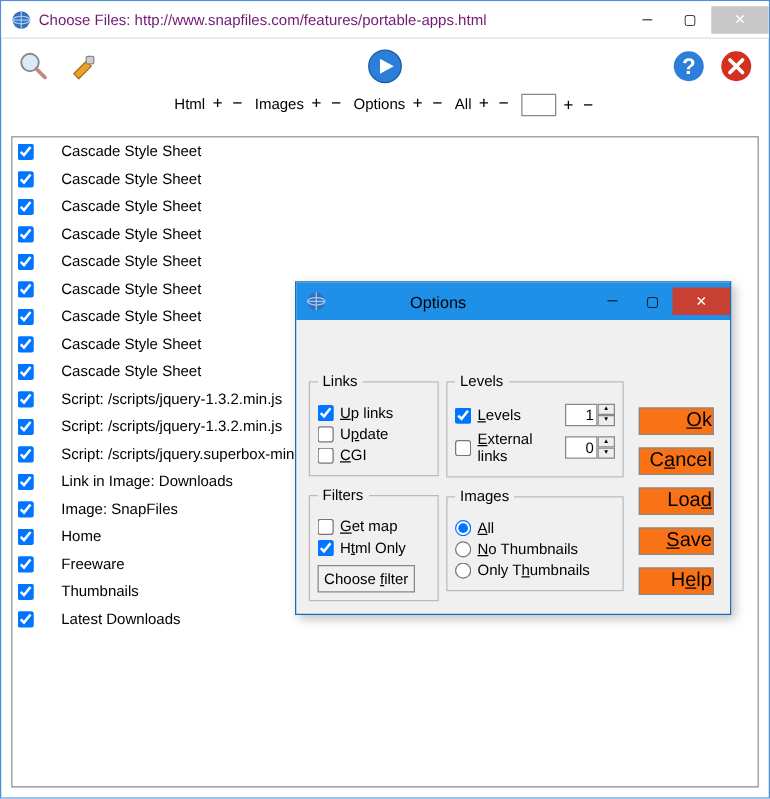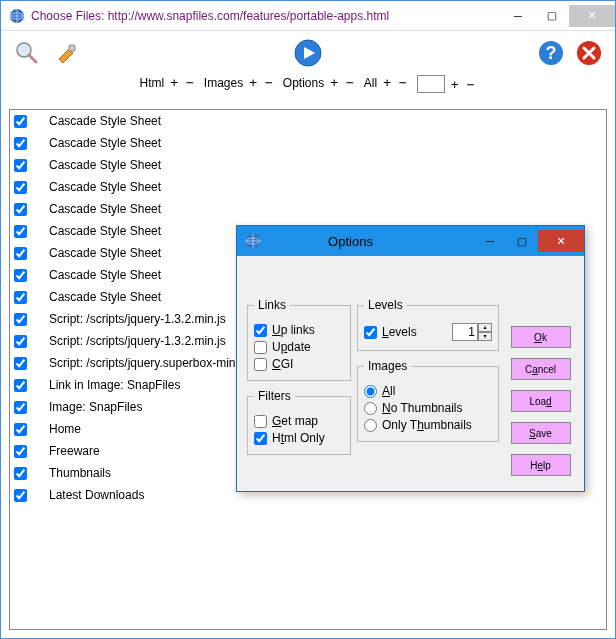--- a/index.html
+++ b/index.html
@@ -56,21 +56,21 @@
 .rad { display: flex; align-items: center; gap: 5px; margin: 3px 0; font-size: 12px; }
 .rad input { width: 13px; height: 13px; }
 
 .spinrow { display: flex; align-items: center; gap: 5px; margin: 3px 0; font-size: 12px; }
 .spinrow .lbl { flex: 1; }
 .spin { display: flex; align-items: center; }
 .spin input { width: 26px; height: 18px; border: 1px solid #888; text-align: right; padding-right: 2px; font-size: 12px; }
 .spin .arrows { display: flex; flex-direction: column; }
 .spin .arrows div { width: 14px; height: 9px; border: 1px solid #888; background: #eee; font-size: 6px; line-height: 7px; text-align: center; }
 
-button.dlgbtn { width: 60px; height: 22px; font-size: 10px; background: #f0abfc; border: 1px solid #888; cursor: pointer; }
+button.dlgbtn { width: 60px; height: 22px; font-size: 16px; background: #f97316; border: 1px solid #888; cursor: pointer; text-align: right; }
 button.dlgbtn u { text-decoration: underline; }
 button.small { width: 78px; height: 22px; font-size: 12px; background: #f0f0f0; border: 1px solid #888; margin-top: 4px; }
 
 .globe-svg { width: 16px; height: 16px; }
 </style>
 </head>
 <body>
 
 <div class="window">
   <div class="titlebar">
@@ -202,21 +202,21 @@
         <div class="row">
           <input type="checkbox" checked="" style="">
           <span>Script: /scripts/jquery-1.3.2.min.js</span>
         </div>
         <div class="row">
           <input type="checkbox" checked="" style="">
           <span>Script: /scripts/jquery.superbox-min</span>
         </div>
         <div class="row">
           <input type="checkbox" checked="" style="">
-          <span>Link in Image: SnapFiles</span>
+          <span>Link in Image: Downloads</span>
         </div>
         <div class="row">
           <input type="checkbox" checked="" style="">
           <span>Image: SnapFiles</span>
         </div>
         <div class="row">
           <input type="checkbox" checked="" style="">
           <span>Home</span>
         </div>
         <div class="row">
@@ -271,36 +271,48 @@
       <fieldset>
         <legend>Filters</legend>
         <div class="chk">
             <input type="checkbox" style="">
             <label><u>G</u>et map</label>
           </div>
         <div class="chk">
             <input type="checkbox" checked="" style="">
             <label>H<u>t</u>ml Only</label>
           </div>
+        <button class="small">Choose <u>f</u>ilter</button>
       </fieldset>
     </div>
     <div class="col2">
       <fieldset>
         <legend>Levels</legend>
         <div class="spinrow">
           <input type="checkbox" checked="" style="">
           <span class="lbl"><u>L</u>evels</span>
           <div class="spin">
               <input value="1" style="">
               <div class="arrows">
                 <div>▴</div>
                 <div>▾</div>
               </div>
             </div>
         </div>
+        <div class="spinrow">
+          <input type="checkbox" style="">
+          <span class="lbl"><u>E</u>xternal links</span>
+          <div class="spin">
+              <input value="0" style="">
+              <div class="arrows">
+                <div>▴</div>
+                <div>▾</div>
+              </div>
+            </div>
+        </div>
       </fieldset>
       <fieldset>
         <legend>Images</legend>
         <div class="rad">
             <input type="radio" name="img" checked="" style="">
             <label><u>A</u>ll</label>
           </div>
         <div class="rad">
             <input type="radio" name="img" style="">
             <label><u>N</u>o Thumbnails</label>

